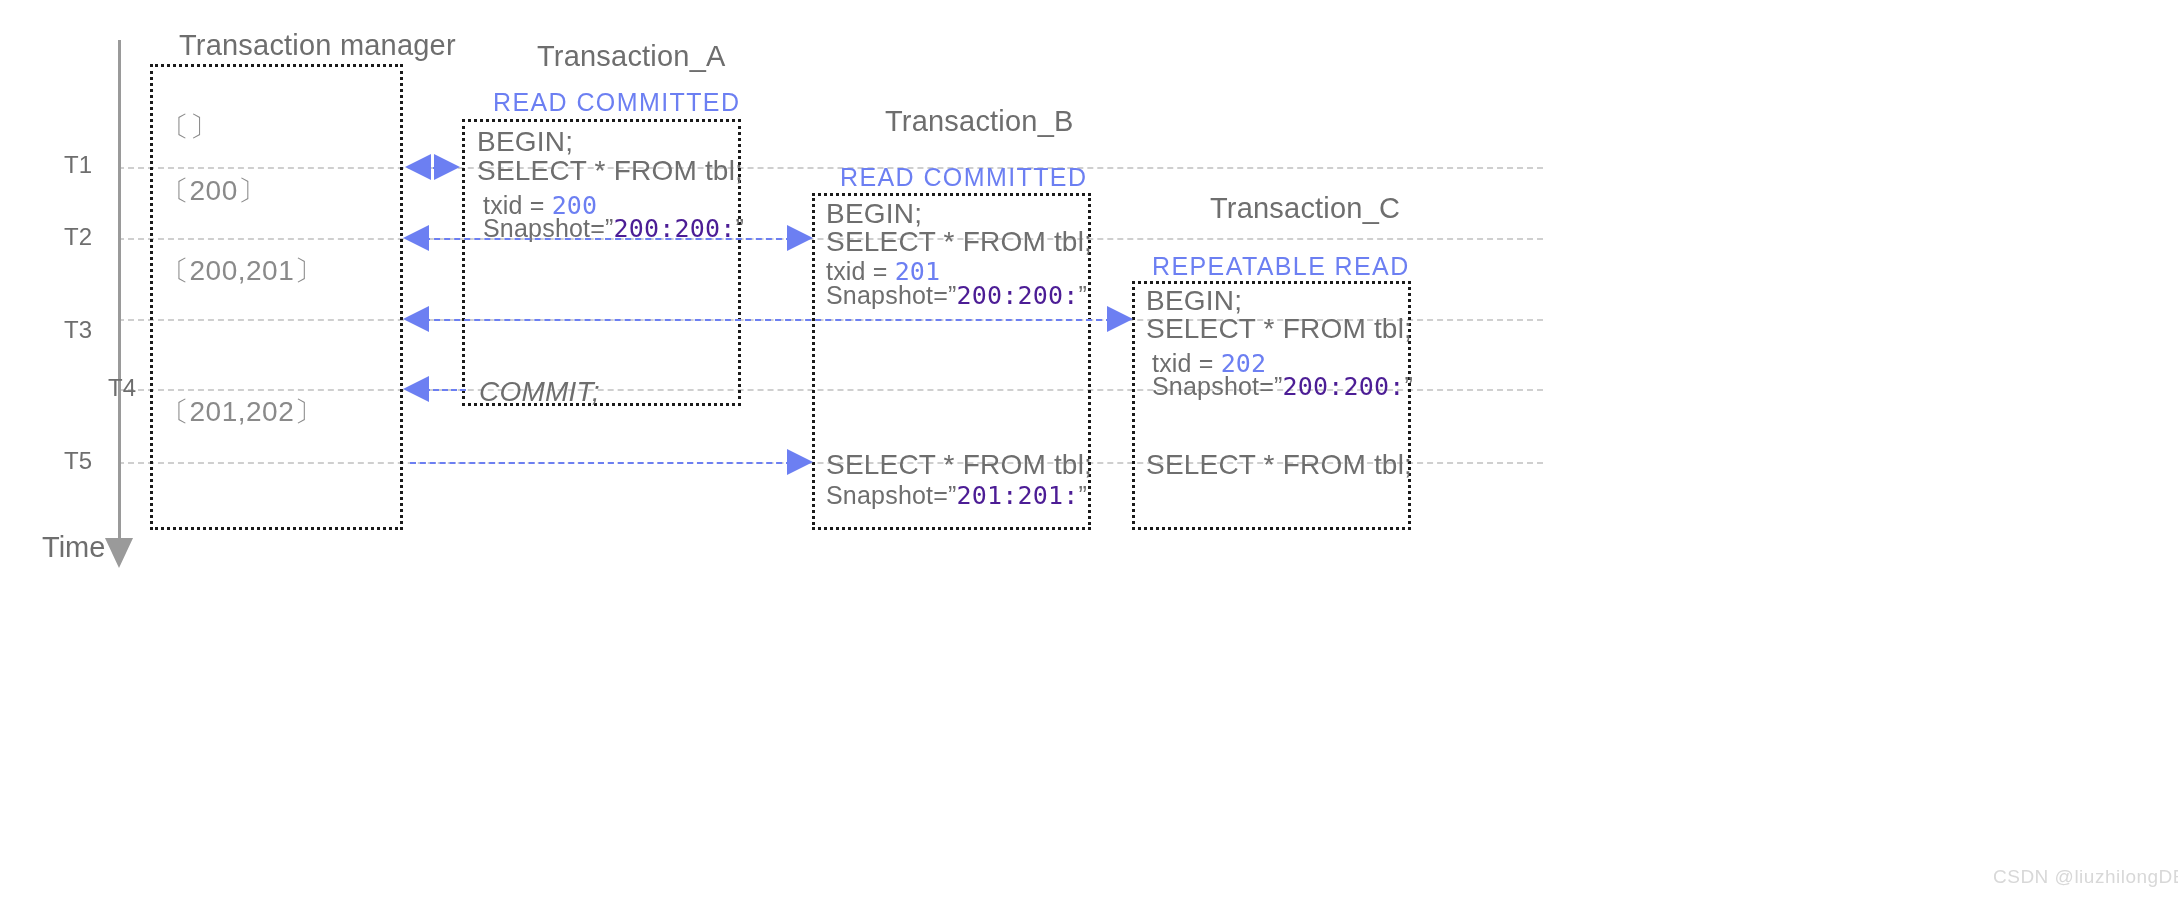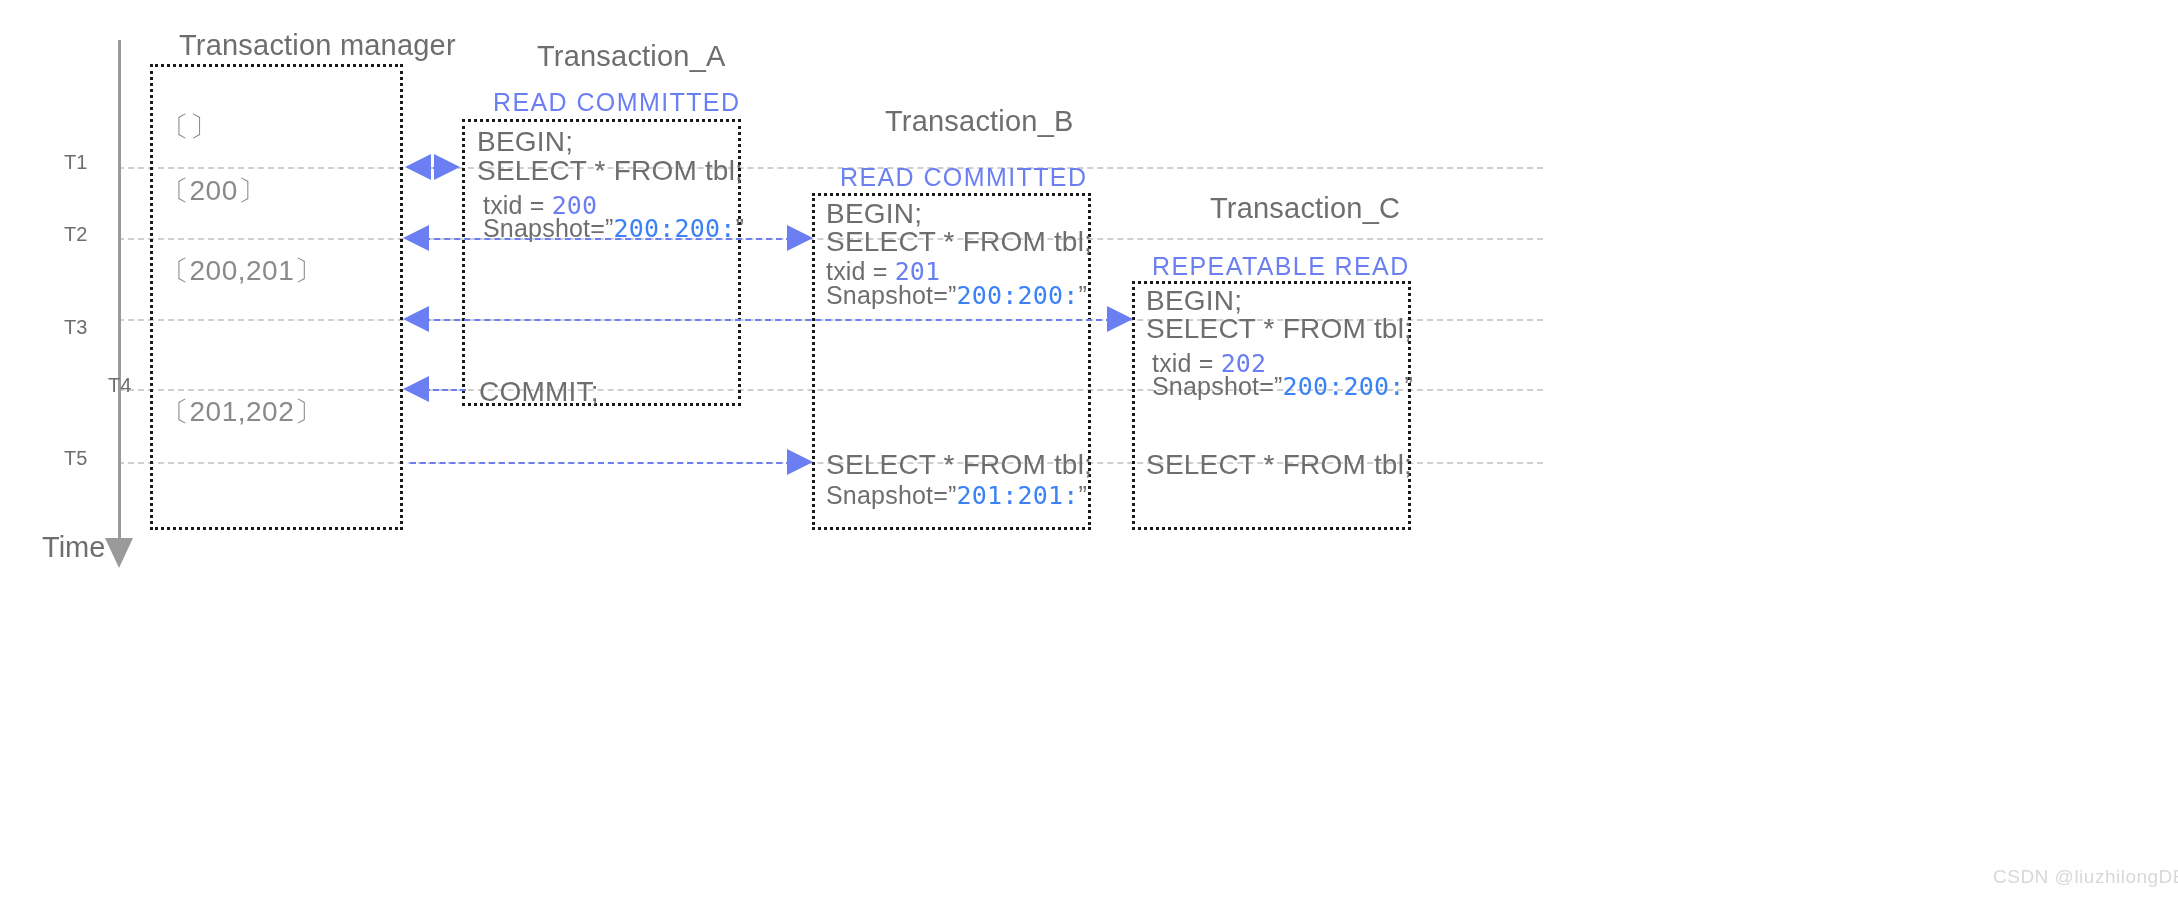--- a/index.html
+++ b/index.html
@@ -16,27 +16,27 @@
   
   .iso{font-size:25px;color:#6c7ff2;white-space:nowrap;letter-spacing:1.4px;}
 
   
   .dbox{border:3px dotted #1a1a1a;box-sizing:border-box;background:transparent;}
 
   
   .code{font-size:28px;color:#6e6e6e;white-space:nowrap;letter-spacing:.2px;}
   .code small{font-size:25px;}
   .num{color:#6c7ff2;font-family:"DejaVu Sans Mono","Liberation Mono",monospace;font-size:25px;letter-spacing:0px;}
-  .numq{color:#3b82f6;font-family:"DejaVu Sans Mono","Liberation Mono",monospace;font-size:25px;}
+  .numq{color:#4c1d95;font-family:"DejaVu Sans Mono","Liberation Mono",monospace;font-size:25px;}
 
   
   .tmitem{font-size:28px;color:#8a8a8a;white-space:nowrap;letter-spacing:.5px;}
 
   
-  .tlabel{font-size:20px;color:#6e6e6e;}
+  .tlabel{font-size:24px;color:#6e6e6e;}
 
   
   .rule{height:0;border-top:2px dashed #cfcfcf;}
 
   
   .bline{height:0;border-top:2px dashed #6c7ff2;}
 
   
   .ahead{width:0;height:0;}
   .ahead.left{border-top:13px solid transparent;border-bottom:13px solid transparent;
@@ -87,21 +87,21 @@
   <div class="abs dbox" style="left:462px;top:119px;width:279px;height:287px;"></div>
 
   <div class="abs code" style="left:477px;top:126px;">BEGIN;</div>
   <div class="abs code" style="left:477px;top:155px;">SELECT * FROM tbl;</div>
   <div class="abs code" style="left:483px;top:189px;">
     <small>txid = </small><span class="num">200</span>
   </div>
   <div class="abs code" style="left:483px;top:212px;">
     <small>Snapshot=”</small><span class="numq">200:200:</span><small>”</small>
   </div>
-  <div class="abs code" style="left:479px;top:376px;">COMMIT;</div>
+  <div class="abs code" style="left:479px;top:376px;font-style:italic;">COMMIT;</div>
 
   <div class="abs box-title" style="left:861px;top:105px;">Transaction_B</div>
   <div class="abs iso" style="left:840px;top:163px;">READ  COMMITTED</div>
   <div class="abs dbox" style="left:812px;top:193px;width:279px;height:337px;"></div>
 
   <div class="abs code" style="left:826px;top:198px;">BEGIN;</div>
   <div class="abs code" style="left:826px;top:226px;">SELECT * FROM tbl;</div>
   <div class="abs code" style="left:826px;top:255px;">
     <small>txid = </small><span class="num">201</span>
   </div>

